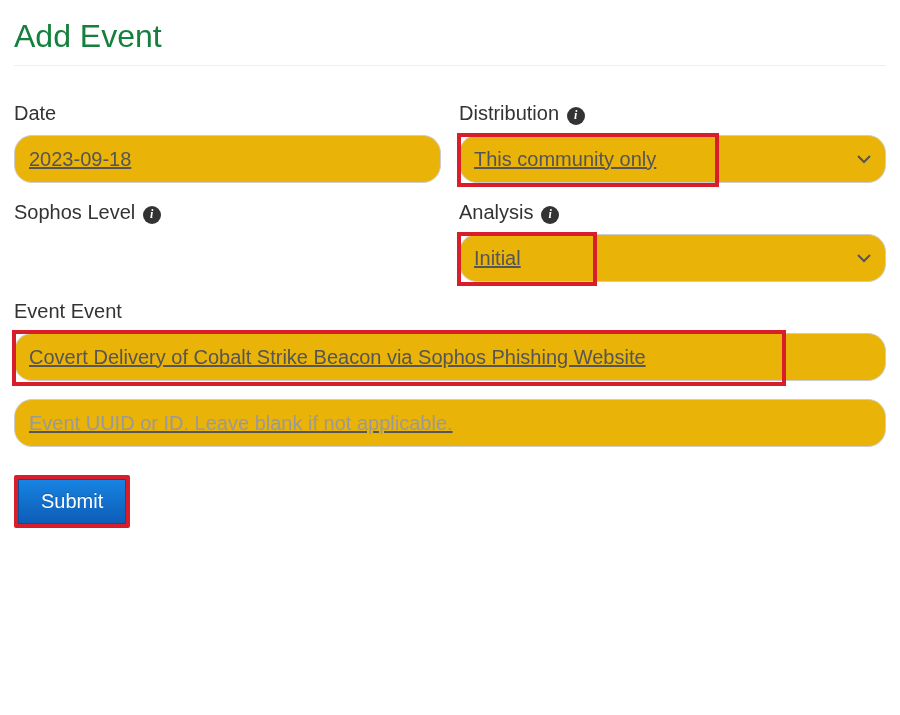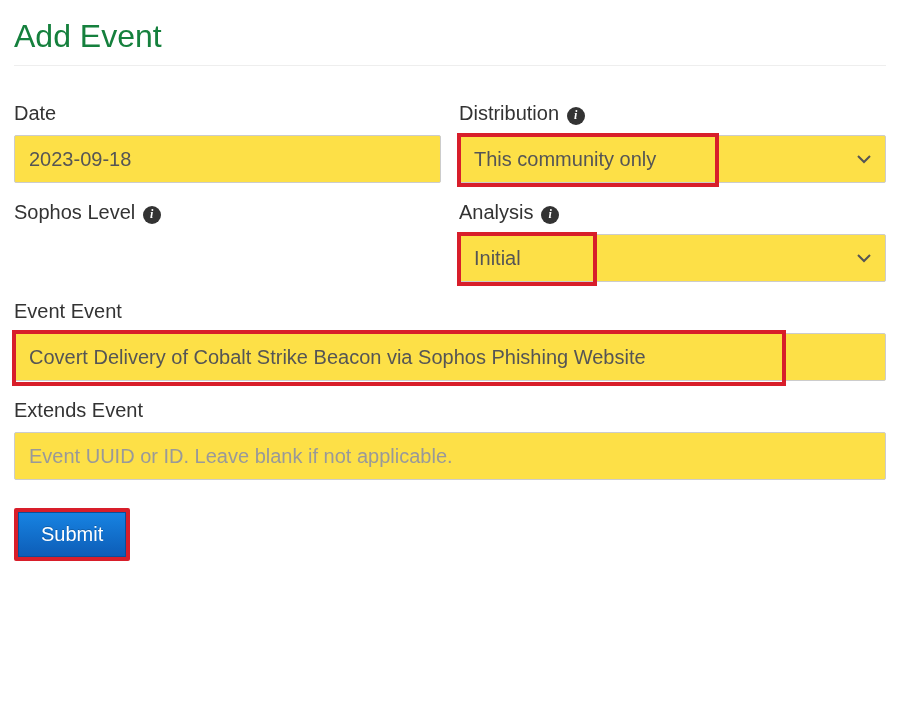--- a/index.html
+++ b/index.html
@@ -51,25 +51,26 @@
       font-weight: bold;
       font-style: italic;
       font-family: Georgia, serif;
       vertical-align: 1px;
       margin-left: 2px;
     }
     .form-control {
       width: 100%;
       height: 48px;
       border: 1px solid #ccc;
-      border-radius: 2px;
+      border-radius: 18px;
       padding: 6px 14px;
       font-size: 20px;
       color: #555;
-      background: #fde047;
+      background: #eab308;
+      text-decoration: underline;
     }
     .form-control::placeholder { color: #999; }
     .select-wrap {
       position: relative;
       width: 100%;
     }
     .select-wrap .form-control {
       appearance: none;
       -webkit-appearance: none;
       padding-right: 56px;
@@ -178,21 +179,20 @@
     <div class="rel">
       <input type="text" class="form-control" value="Covert Delivery of Cobalt Strike Beacon via Sophos Phishing Website" style="">
       <div class="hl-overlay" style="left:-2px; top:-3px; width:774px; height:56px;"></div>
     </div>
   </div>
 </div>
 
 
 <div class="form-row">
   <div class="form-group full-row">
-    <label class="form-label">Extends Event</label>
     <input type="text" class="form-control" placeholder="Event UUID or ID. Leave blank if not applicable." style="">
   </div>
 </div>
 
 
 <div class="btn-wrap highlight-box">
   <button class="btn-submit">Submit</button>
 </div>
 
 

